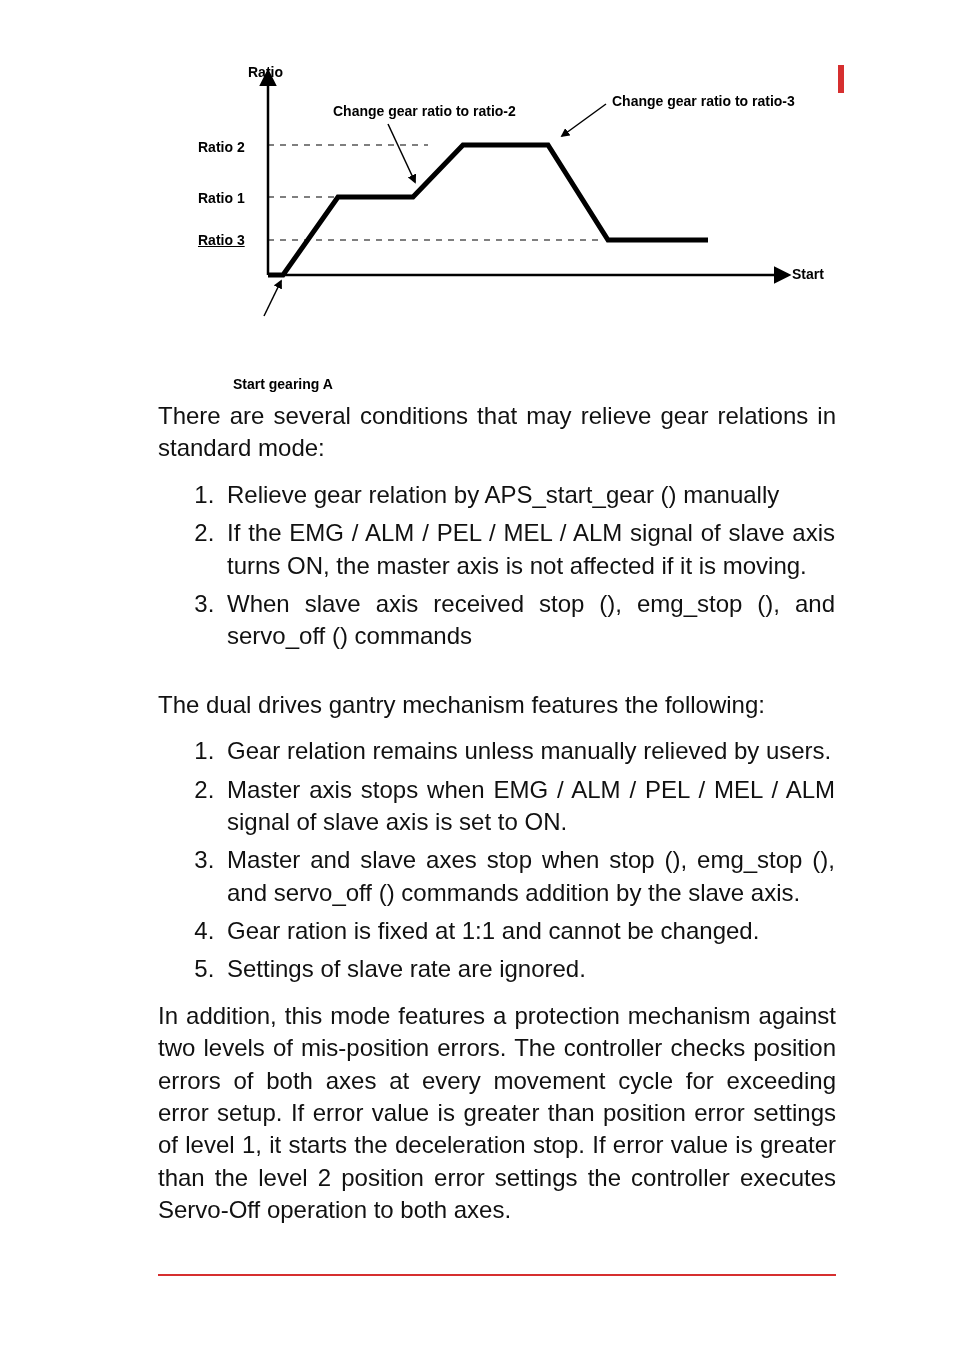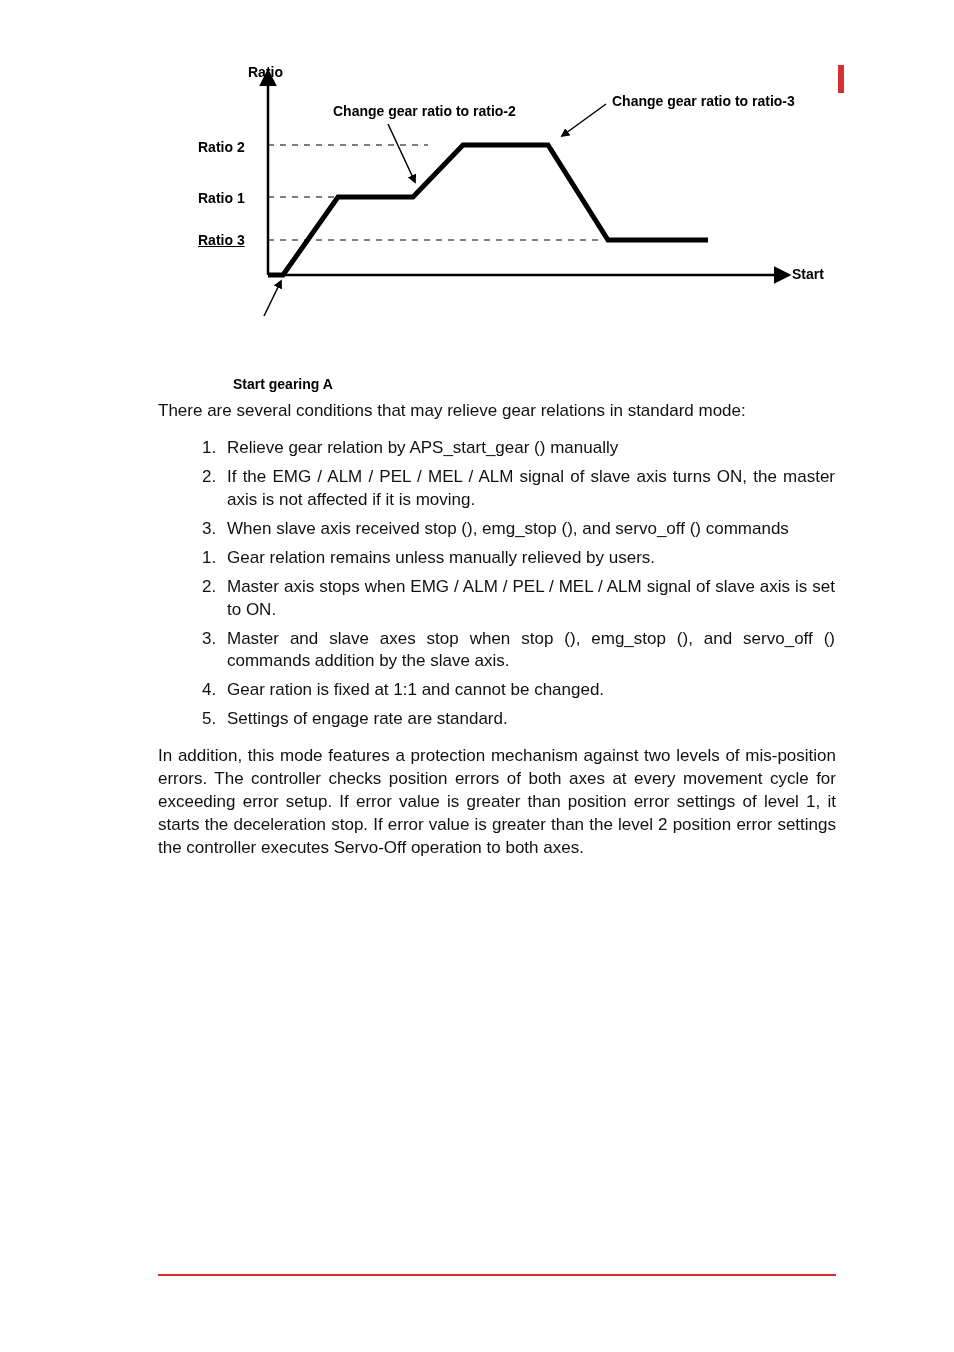--- a/index.html
+++ b/index.html
@@ -38,21 +38,21 @@
   }
   .chart-text {
     position: absolute;
     font-family: Arial, sans-serif;
     font-size: 14px;
     font-weight: 700;
     color: #000;
     white-space: nowrap;
   }
   .body-text {
-    font-size: 17px;
+    font-size: 24px;
     line-height: 1.35;
   }
   .para-intro {
     text-align: justify;
     margin: 0 0 14px 0;
   }
   .para-standalone {
     text-align: justify;
     margin: 36px 0 14px 0;
   }
@@ -123,26 +123,27 @@
   <div class="body-text">
 
     <p class="para-intro">There are several conditions that may relieve gear relations in standard mode:</p>
 
     <ol class="num-list">
       <li>Relieve gear relation by APS_start_gear () manually</li>
       <li>If the EMG / ALM / PEL / MEL / ALM signal of slave axis turns ON, the master axis is not affected if it is moving.</li>
       <li>When slave axis received stop (), emg_stop (), and servo_off () commands</li>
     </ol>
 
+    <p class="para-standalone">The dual drives gantry mechanism features the following:</p>
 
     <ol class="num-list">
       <li>Gear relation remains unless manually relieved by users.</li>
       <li>Master axis stops when EMG / ALM / PEL / MEL / ALM signal of slave axis is set to ON.</li>
       <li>Master and slave axes stop when stop (), emg_stop (), and servo_off () commands addition by the slave axis.</li>
       <li>Gear ration is fixed at 1:1 and cannot be changed.</li>
-      <li>Settings of engage rate are standard.</li>
+      <li>Settings of slave rate are ignored.</li>
     </ol>
 
     <p class="para-closing">In addition, this mode features a protection mechanism against two levels of mis-position errors. The controller checks position errors of both axes at every movement cycle for exceeding error setup. If error value is greater than position error settings of level 1, it starts the deceleration stop. If error value is greater than the level 2 position error settings the controller executes Servo-Off operation to both axes.</p>
   </div>
 
   <div class="footer-rule"></div>
 </div>
 
 </body></html>

